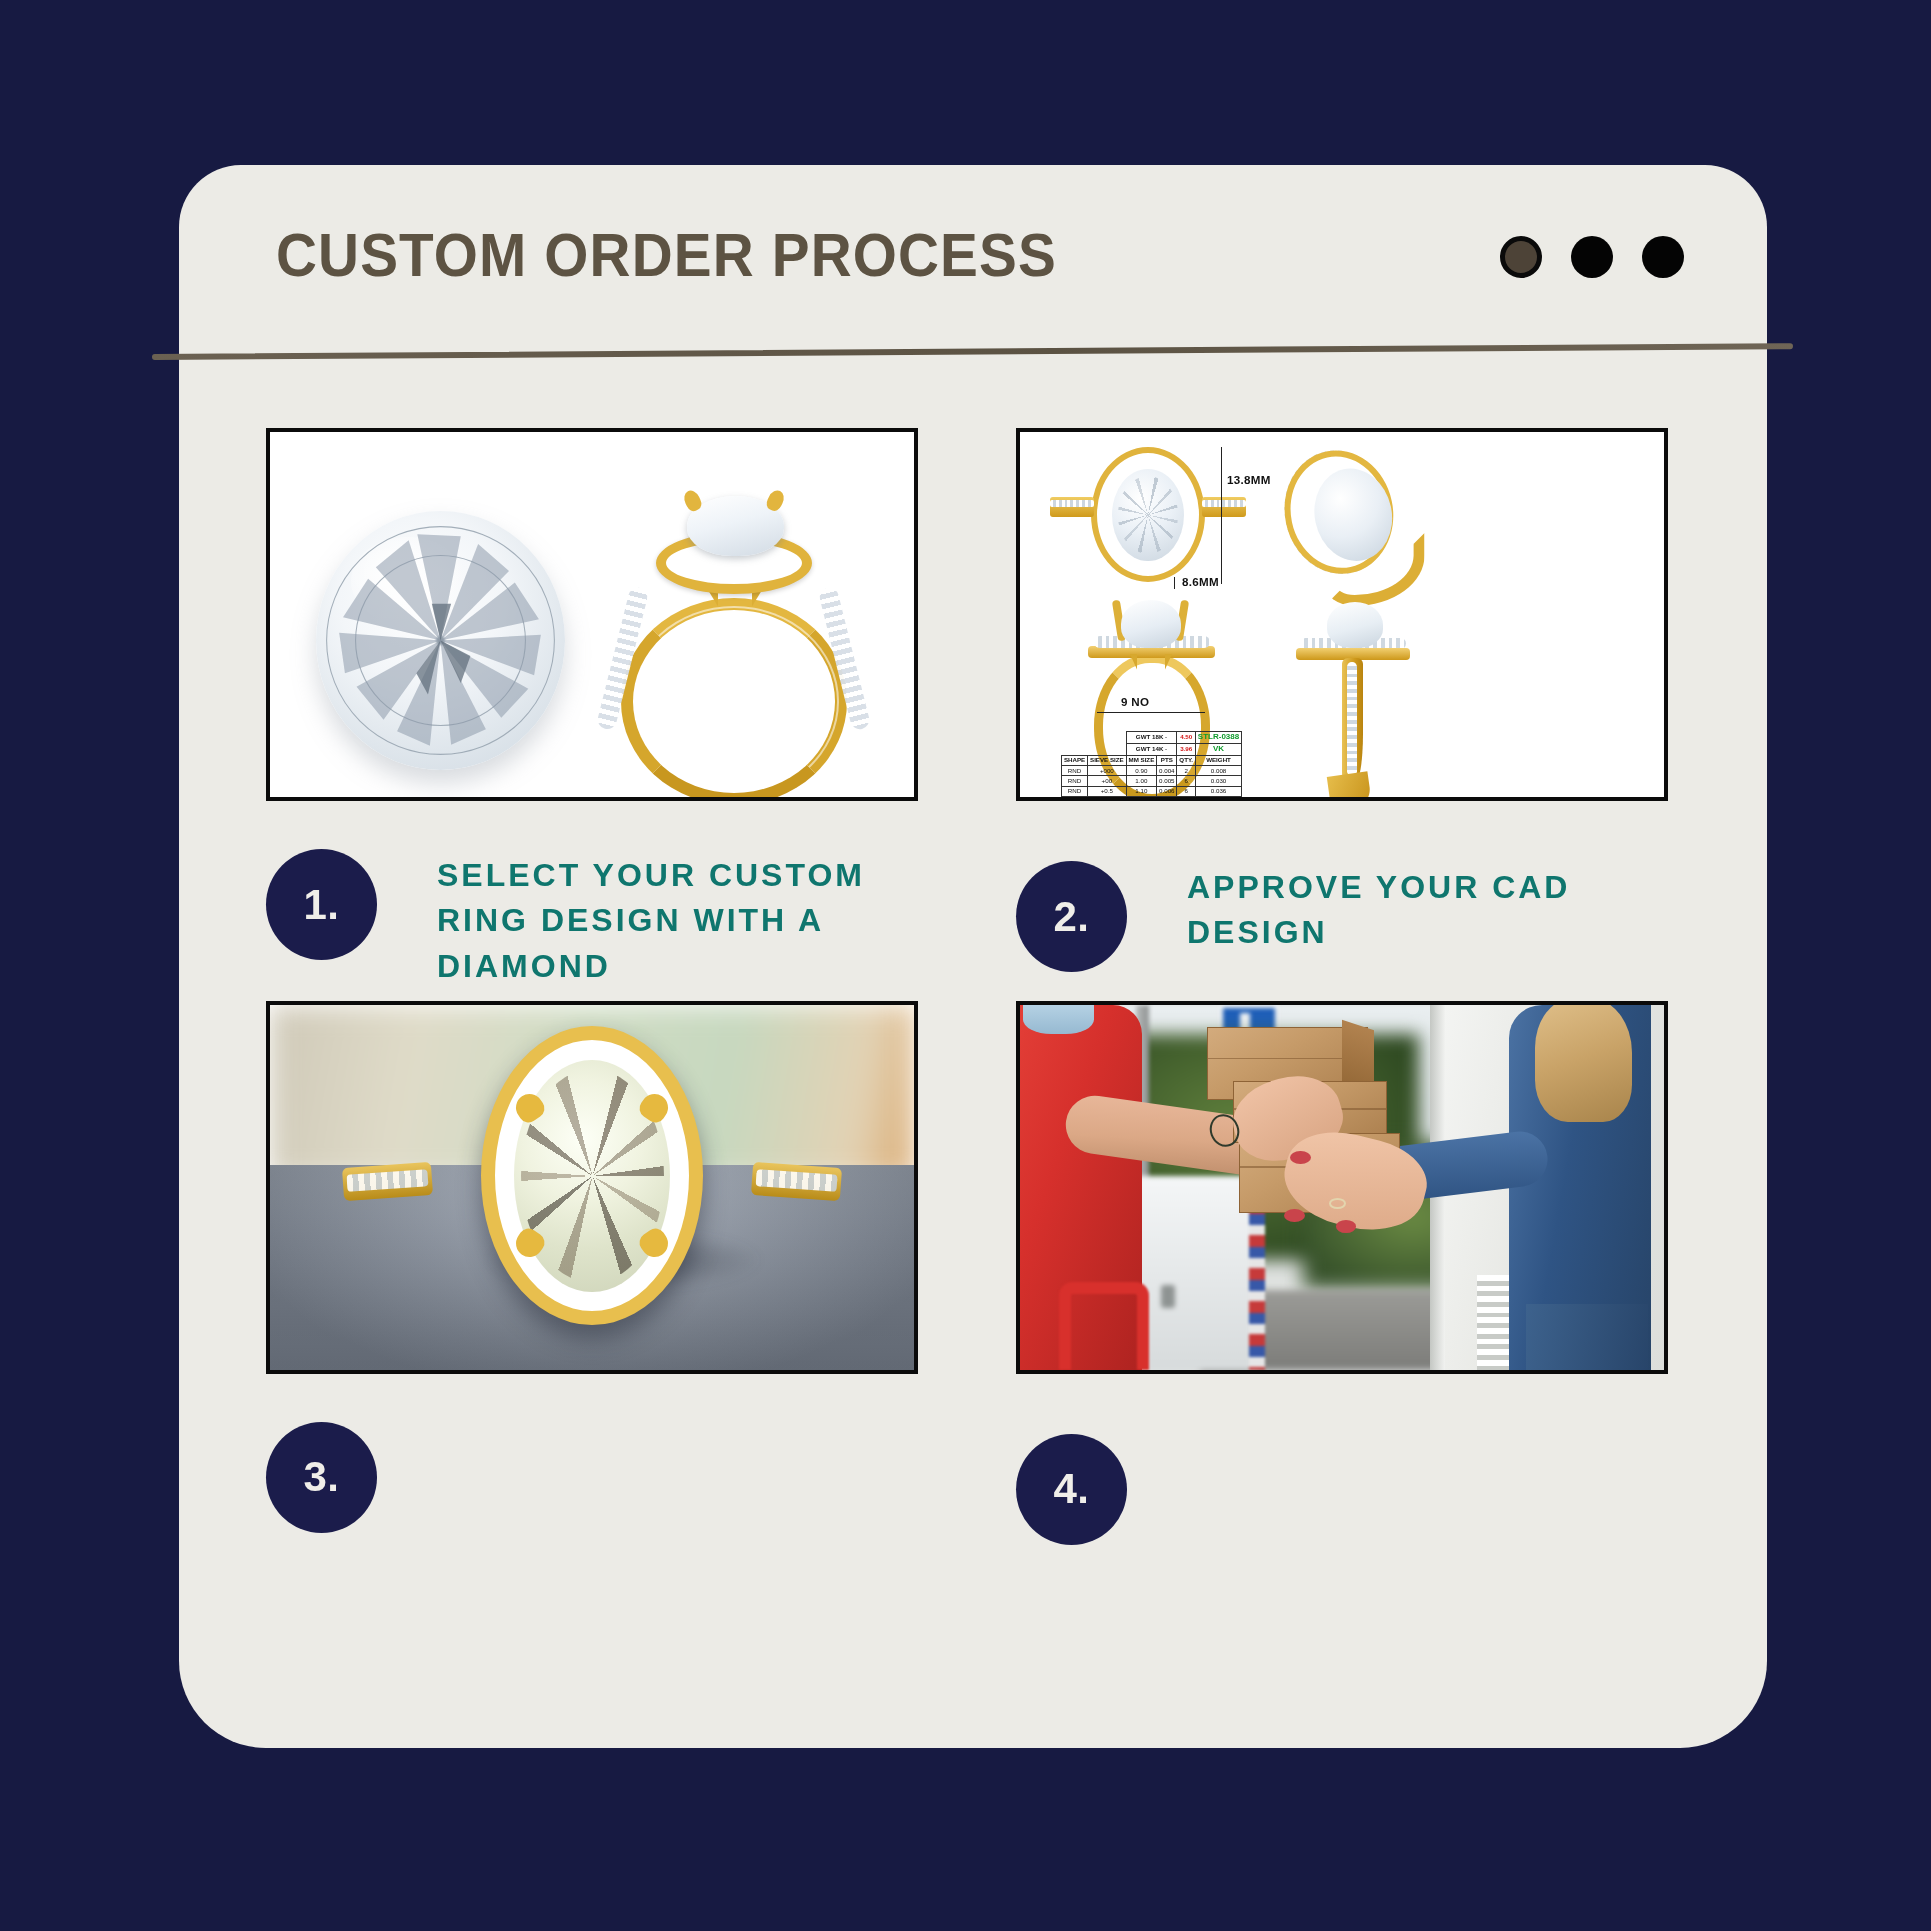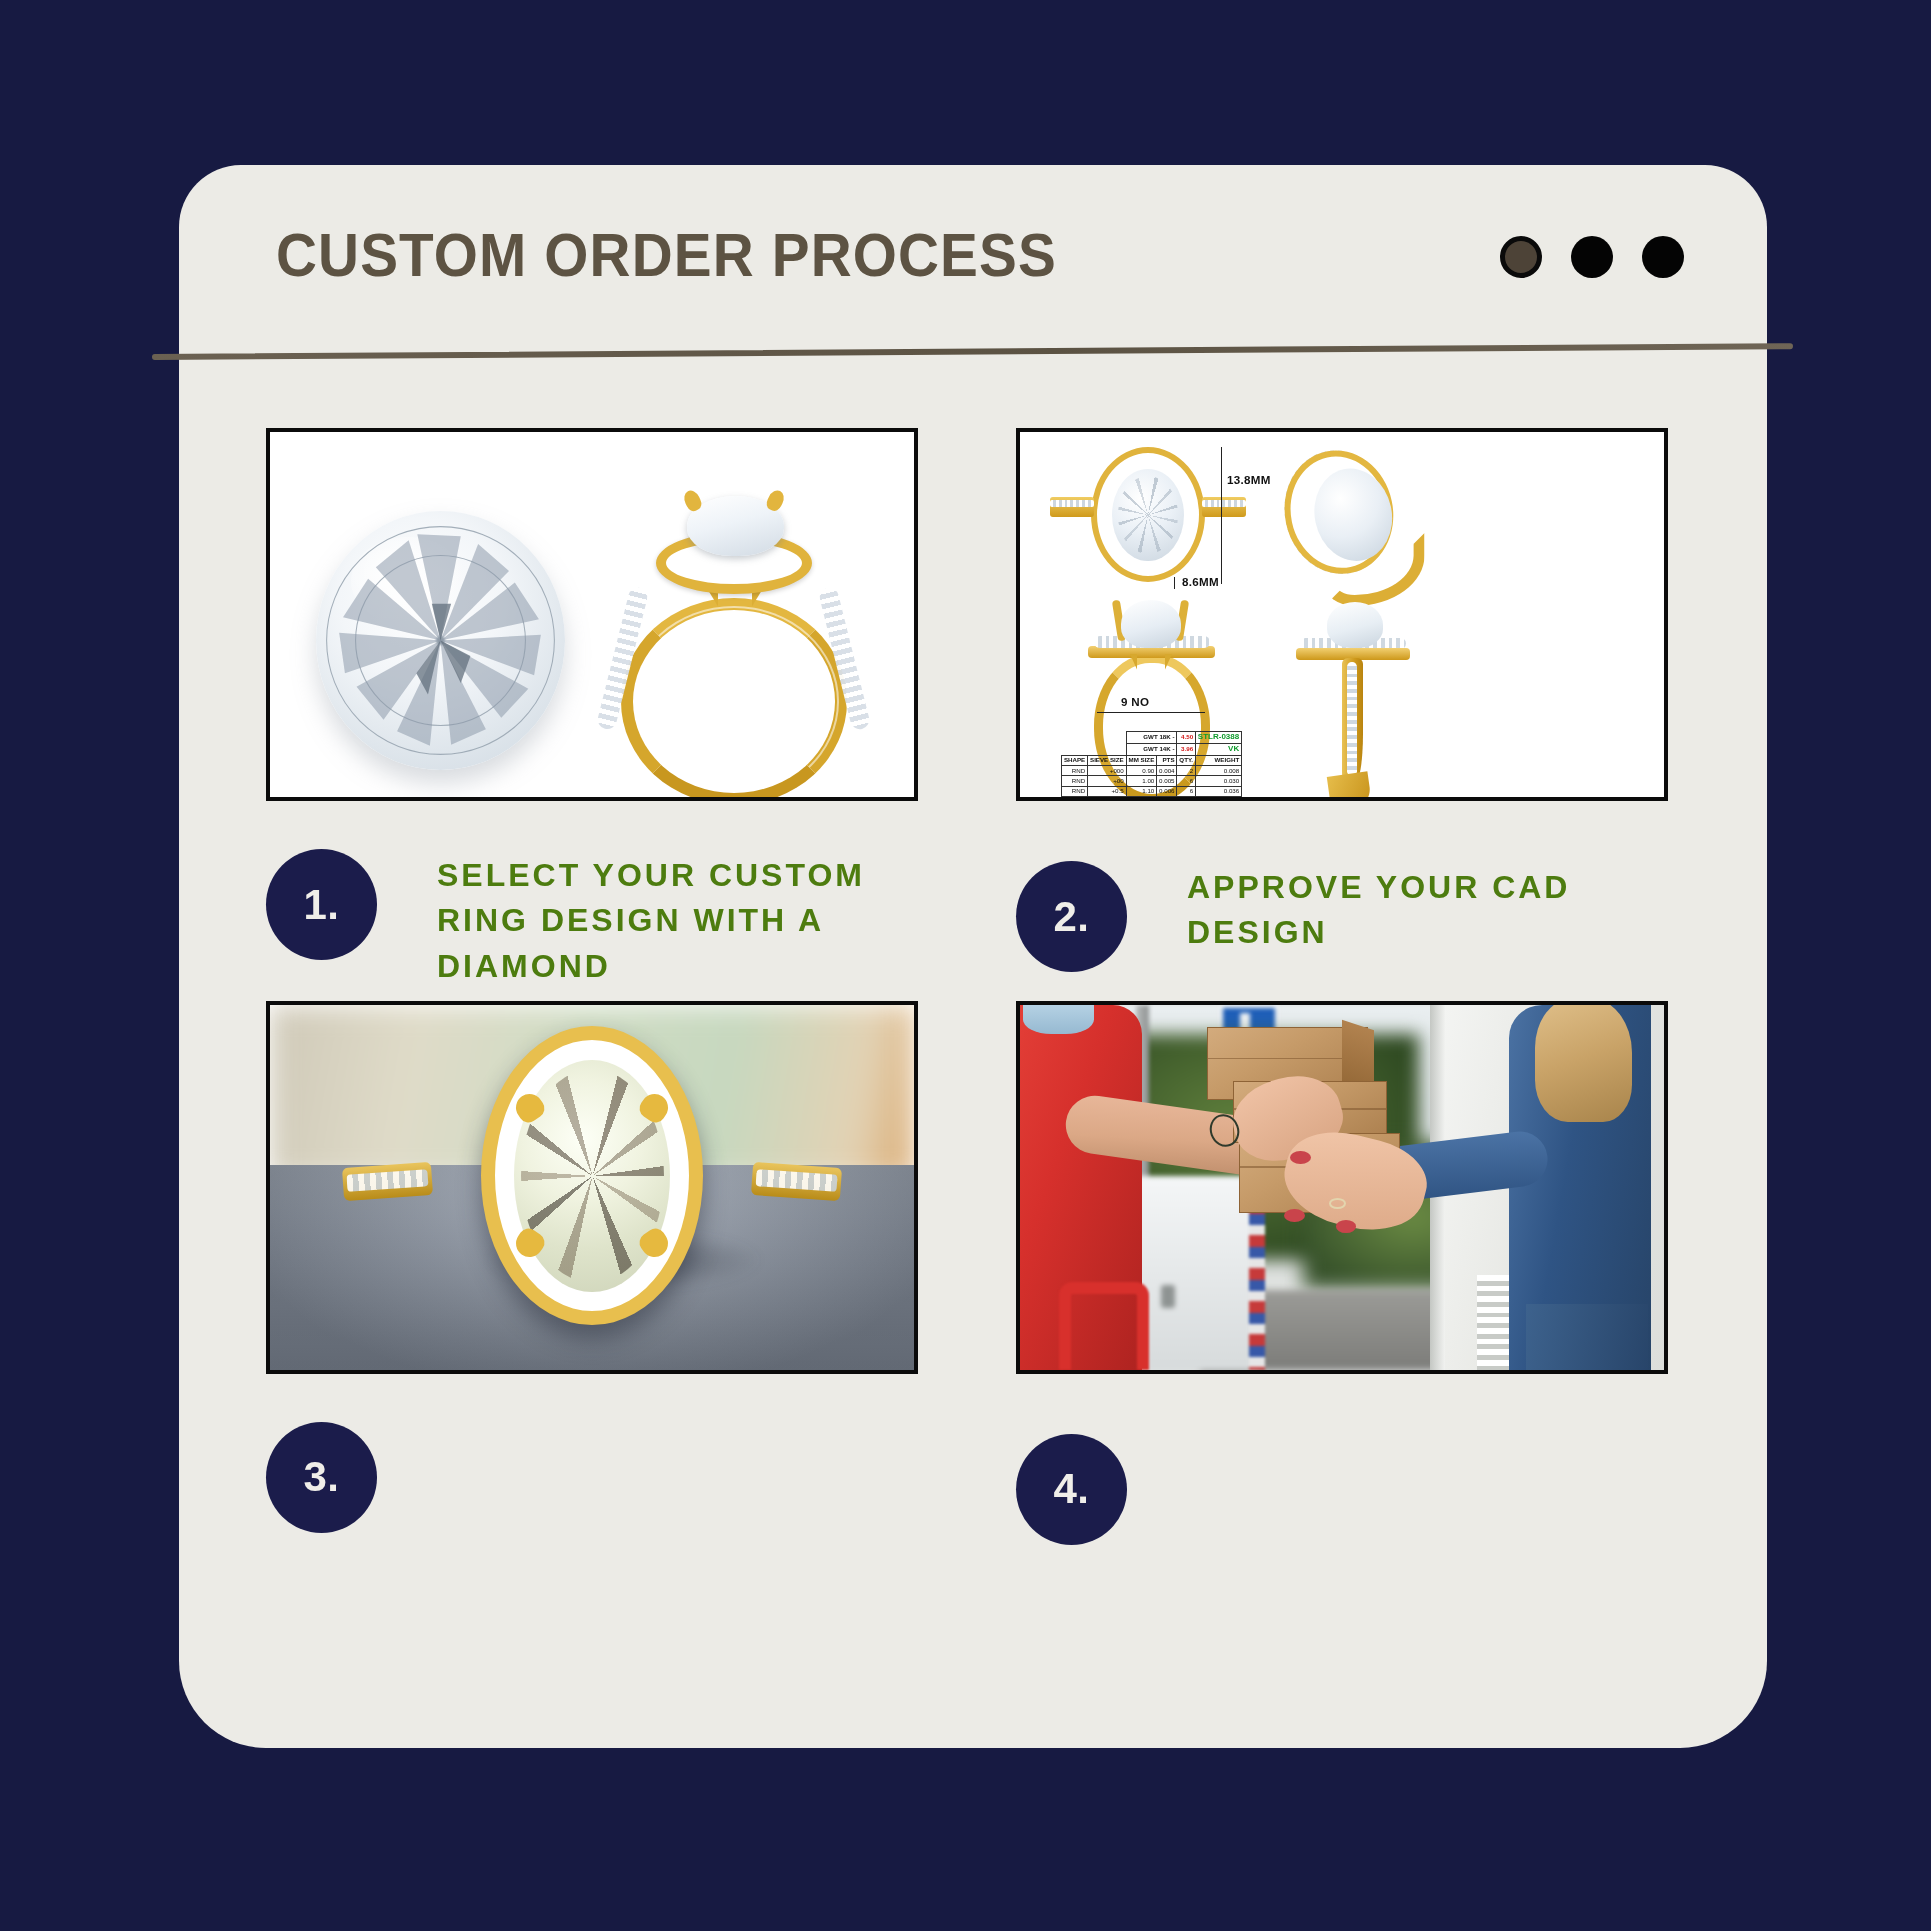--- a/index.html
+++ b/index.html
@@ -86,21 +86,21 @@
     font-size: 42px; font-weight: 700;
     display: flex; align-items: center; justify-content: center;
     letter-spacing: 0.5px;
   }
   .caption-text {
     margin-left: 60px;
     padding-top: 3.9px;
     font-size: 32px; font-weight: 700;
     letter-spacing: 3px;
     line-height: 1.42;
-    color: #4d7c0f;
+    color: #0f766e;
     text-transform: uppercase;
     max-width: 483px;
   }
   .step-cell.two .caption-row,
   .step-cell.four .caption-row { margin-top: 60px; }
   .step-cell.two .caption-text,
   .step-cell.four .caption-text { max-width: 454px; }
 
   
   .p1 { background: #fff; }
@@ -366,21 +366,21 @@
   
   .cad-table {
     position: absolute; left: 41px; bottom: 0;
     border-collapse: collapse;
     font-size: 6.2px; line-height: 1.05;
     color: #111;
   }
   .cad-table td, .cad-table th {
     border: 0.7px solid #333;
     padding: 1.4px 1.9px;
-    text-align: right;
+    text-align: center;
     white-space: nowrap;
     font-weight: 700;
   }
   .cad-table .noborder { border: 0; }
   .cad-table .red { color: #d31313; }
   .cad-table .green { color: #0f9b2c; font-size: 8px; }
   .cad-table td.body { font-weight: 400; }
 
   
   .photo-ring { position: absolute; inset: 0; overflow: hidden; }

